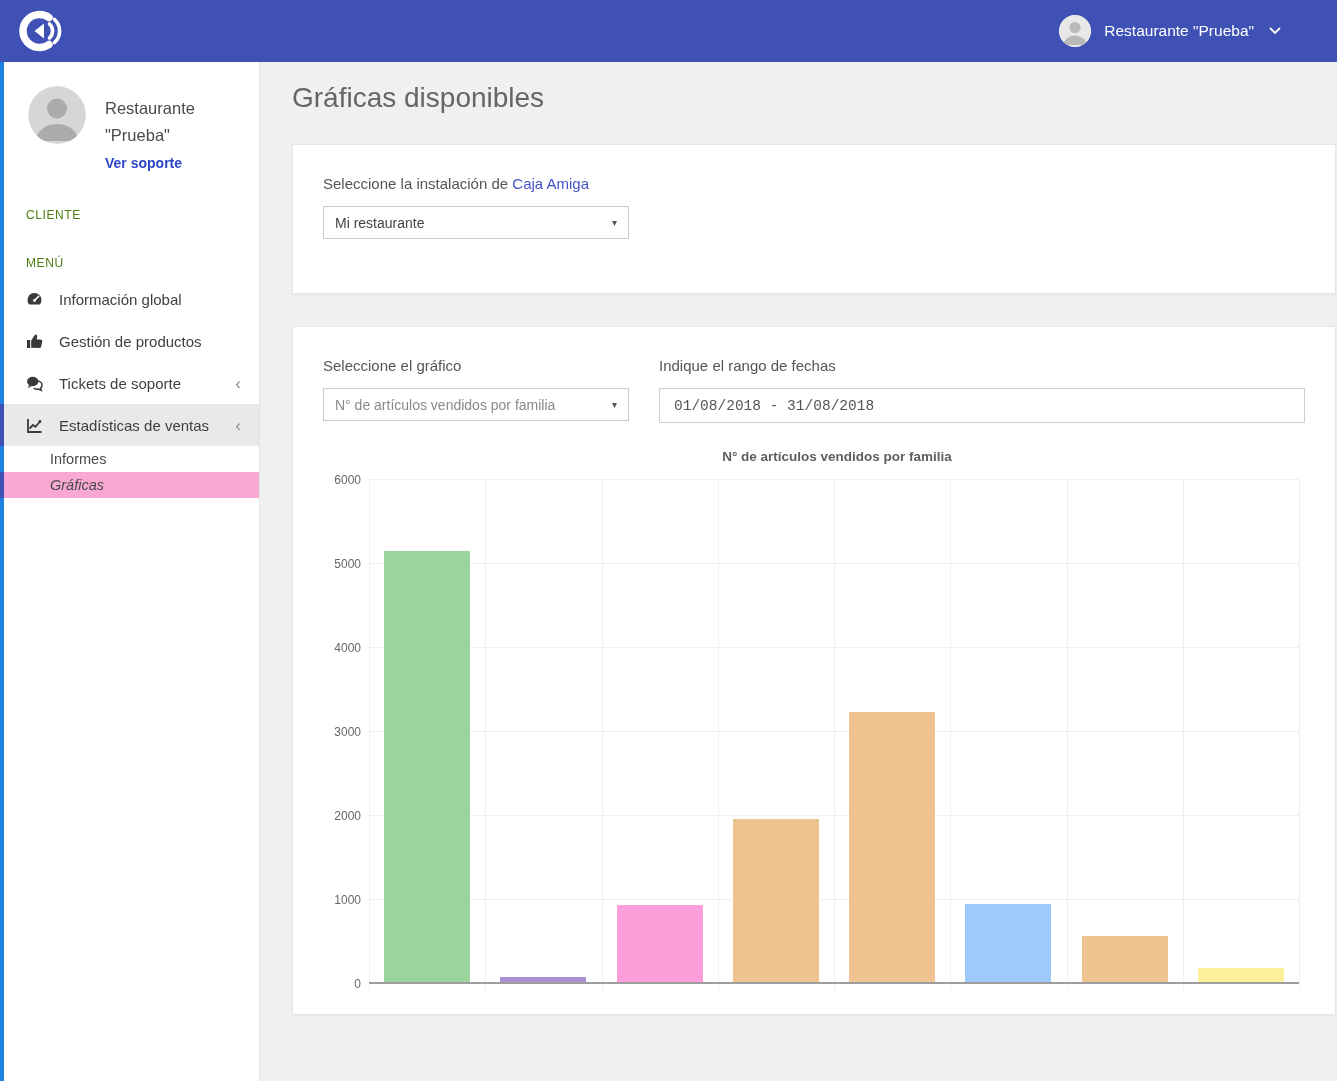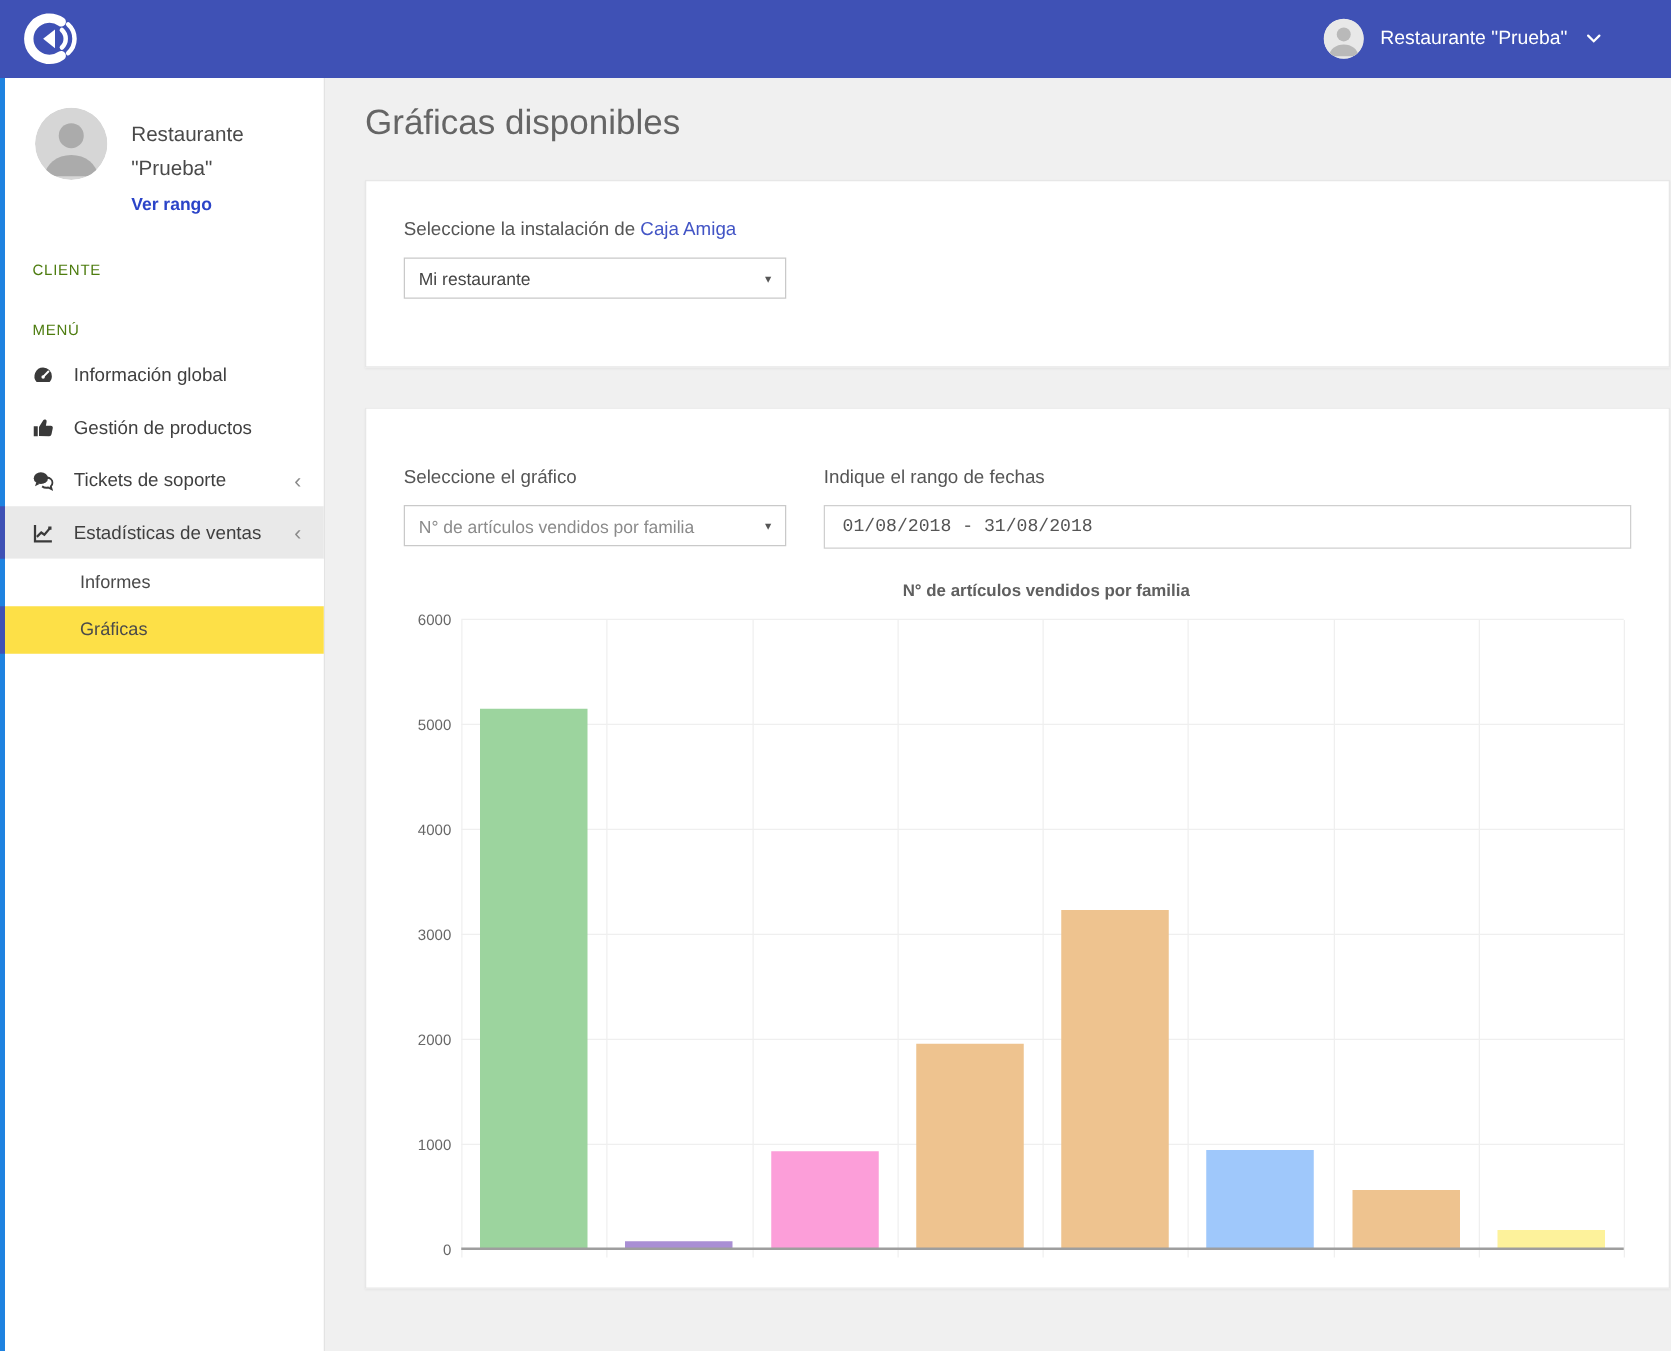--- a/index.html
+++ b/index.html
@@ -27,41 +27,41 @@
     color:#2b44c8; text-decoration:none; cursor:pointer; }
   .section-label { font-size:12px; color:#4d7c0f; letter-spacing:.6px; padding:26px 0 8px 26px; }
   .menu-item { position:relative; display:flex; align-items:center; height:42px;
     padding:0 18px 0 26px; font-size:15px; color:#3f3f3f; cursor:pointer; }
   .menu-item .mi-icon { width:17px; margin-right:16px; display:inline-flex; justify-content:center; }
   .menu-item .mi-label { flex:1; }
   .menu-item .mi-chevron { color:#8a8a8a; font-size:17px; line-height:1; }
   .menu-item.active { background:#e9e9e9; }
   .menu-item.active::before { content:''; position:absolute; left:0; top:0; bottom:0; width:4px;
     background:#3f51b5; z-index:3; }
-  .submenu-item { position:relative; display:flex; align-items:center; height:38px;
-    padding-left:64px; font-size:14.5px; color:#4a4a4a; cursor:pointer; background:#fff; }
-  .submenu-item.active { background:#fde047; }
+  .submenu-item { position:relative; display:flex; align-items:center; height:26px;
+    padding-left:50px; font-size:14.5px; color:#4a4a4a; cursor:pointer; background:#fff; }
+  .submenu-item.active { background:#f9a8d4;font-style:italic; }
   .submenu-item.active::before { content:''; position:absolute; left:0; top:0; bottom:0; width:4px;
     background:#3f51b5; z-index:3; }
 
   
   .main { margin-left:260px; padding:26px 1px 0 32px; }
   .page-title { font-size:28px; font-weight:400; color:#656565; margin:20px 0 30px; }
   .panel { background:#fff; border:1px solid #e7e7e7; box-shadow:0 1px 2px rgba(0,0,0,.05);
     padding:30px; }
   .panel-installation { margin-bottom:32px; height:150px; }
   .field-label { font-size:15px; color:#555; margin-bottom:14px; }
   .inline-link { color:#4254c5; text-decoration:none; cursor:pointer; }
   .fake-select { width:306px; height:33px; border:1px solid #c9c9c9; background:#fff;
     display:flex; align-items:center; justify-content:space-between; padding:0 11px;
     font-size:14px; color:#444; cursor:pointer; }
   .fake-select .caret { font-size:10px; color:#555; }
   .fake-select.muted .sel-text { color:#8a8a8a; }
 
-  .controls-row { display:flex; margin-bottom:14px;margin-top:16px; }
+  .controls-row { display:flex; margin-bottom:14px; }
   .ctrl-left { width:306px; flex:none; }
   .ctrl-right { flex:1; margin-left:30px; }
   .date-input { width:100%; height:35px; border:1px solid #cfcfcf; padding:0 14px;
     font-size:14.5px; color:#555; font-family:Liberation Mono, monospace; outline:none; }
 
   
   .chart-wrap { margin-top:26px; }
   .chart-title { margin-left:46px; text-align:center; font-size:13.5px; font-weight:bold;
     color:#5f5f5f; margin-bottom:16px; }
   .plot { position:relative; height:504px; margin-left:46px; margin-right:6px; }
@@ -113,21 +113,21 @@
   <div class="profile">
     <span class="profile-avatar">
       <svg width="58" height="58" viewBox="0 0 58 58">
         <circle cx="29" cy="29" r="29" fill="#d6d6d6"></circle>
         <circle cx="29" cy="22.5" r="10" fill="#ababab"></circle>
         <path d="M8 55 a21 17 0 0 1 42 0 z" fill="#ababab"></path>
       </svg>
     </span>
     <div>
       <div class="profile-name">Restaurante "Prueba"</div>
-      <a class="profile-link">Ver rango</a>
+      <a class="profile-link">Ver soporte</a>
     </div>
   </div>
 
   <div class="section-label">CLIENTE</div>
   <div class="section-label">MENÚ</div>
 
   <div class="menu-item">
     <span class="mi-icon">
       <svg width="17" height="17" viewBox="0 0 17 17">
         <path d="M8.5 2 a7 7 0 0 1 7 7 c0 1.8-.7 3.4-1.8 4.6 l-10.4 0 A7 7 0 0 1 8.5 2 z" fill="#3a3a3a"></path>

